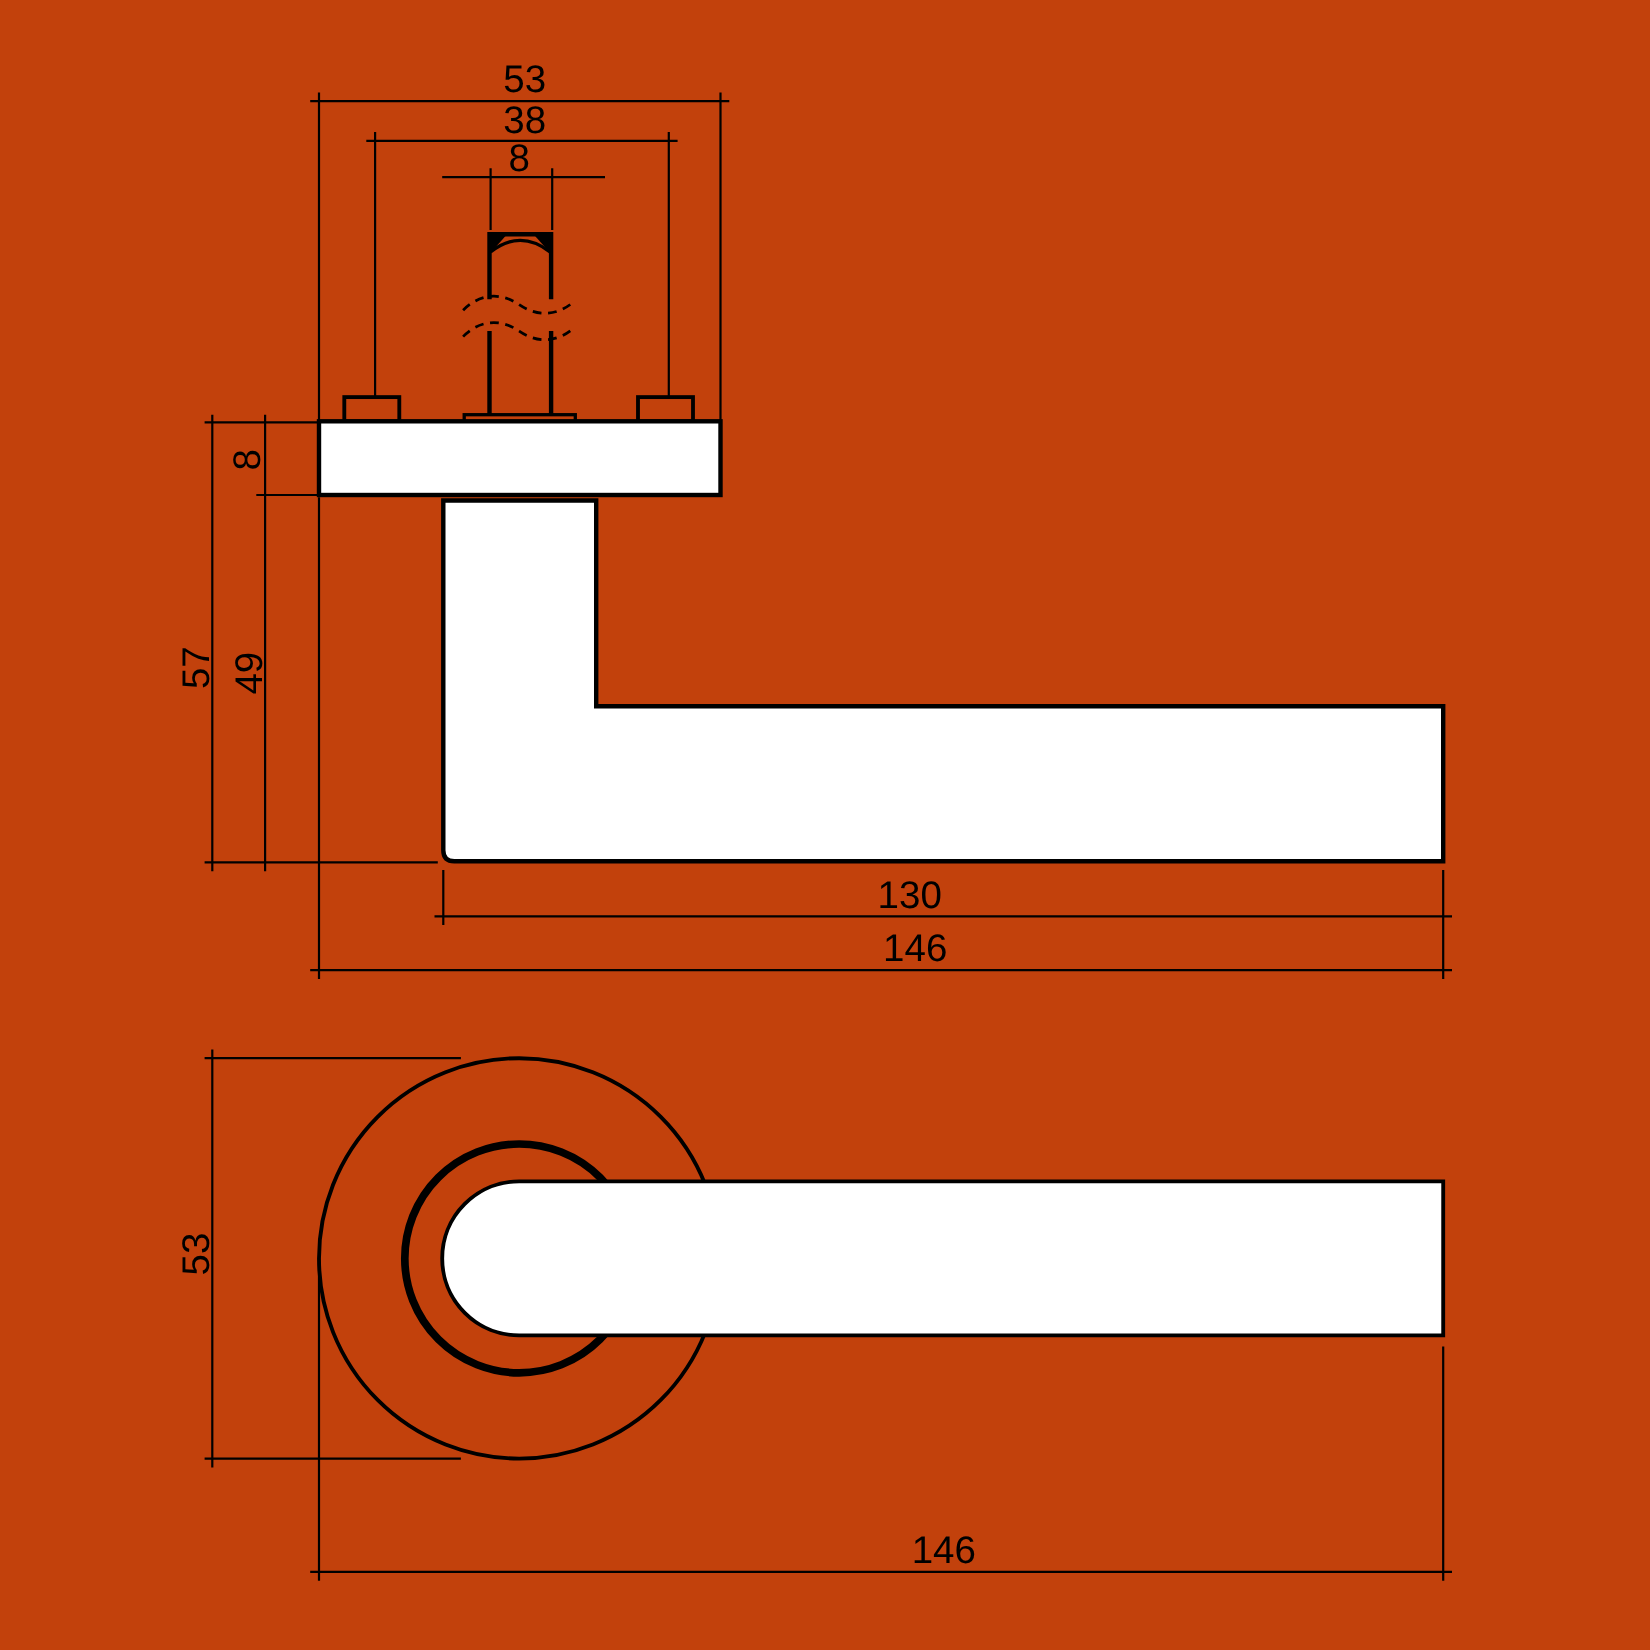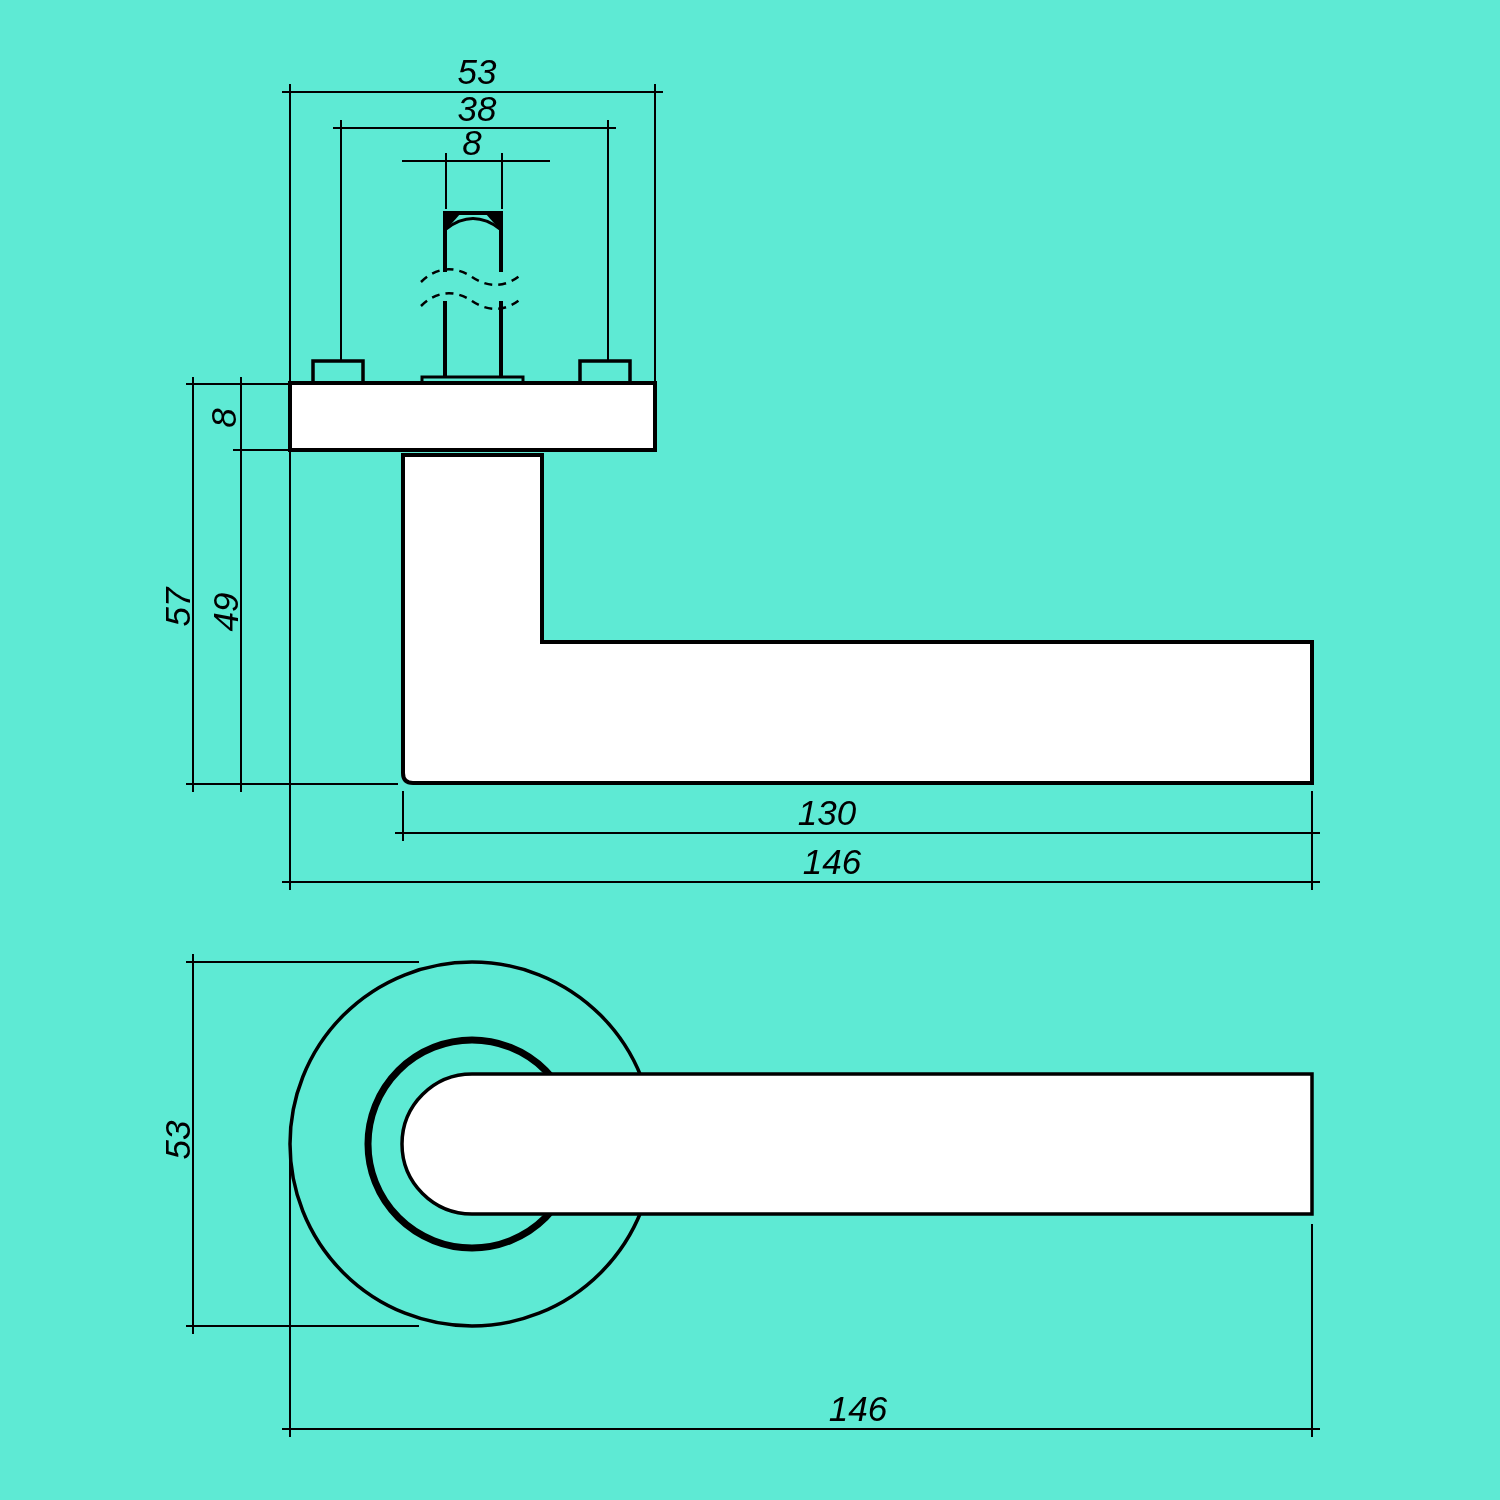--- a/index.html
+++ b/index.html
@@ -4,23 +4,22 @@
 <style>
   html, body {
     margin: 0;
     padding: 0;
     background: #ffffff;
   }
   .stage {
     position: relative;
     width: 1500px;
     height: 1500px;
-    background: #5eead4;
+    background: #c2410c;
     overflow: hidden;
-    font-style: italic;
   }
   svg { display: block; }
   .obj  { fill: none; stroke: #000000; stroke-width: 4; }
   .obj35{ fill: none; stroke: #000000; stroke-width: 3.5; }
   .obj3 { fill: none; stroke: #000000; stroke-width: 3; }
   .ring { fill: none; stroke: #000000; stroke-width: 7; }
   .whitebody { fill: #ffffff; stroke: #000000; stroke-width: 4; }
   .whitebody35 { fill: #ffffff; stroke: #000000; stroke-width: 3.5; }
   .dim  { fill: none; stroke: #000000; stroke-width: 2; }
   .brk  { fill: none; stroke: #000000; stroke-width: 2.5; stroke-dasharray: 8 6; }

